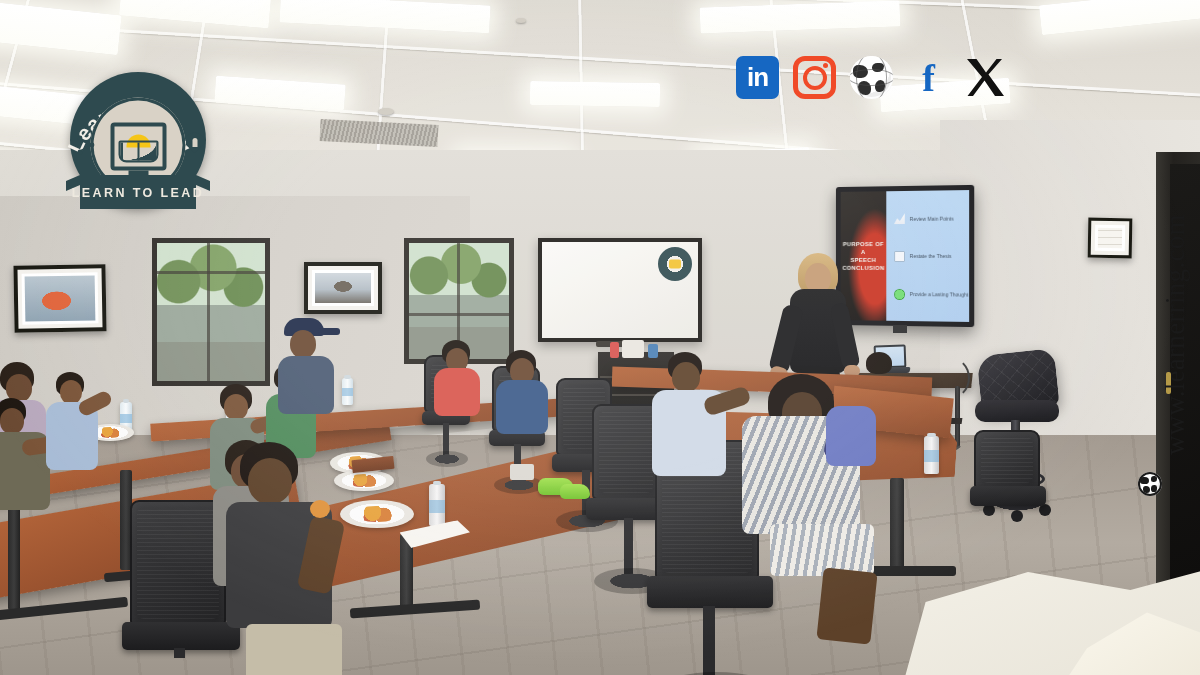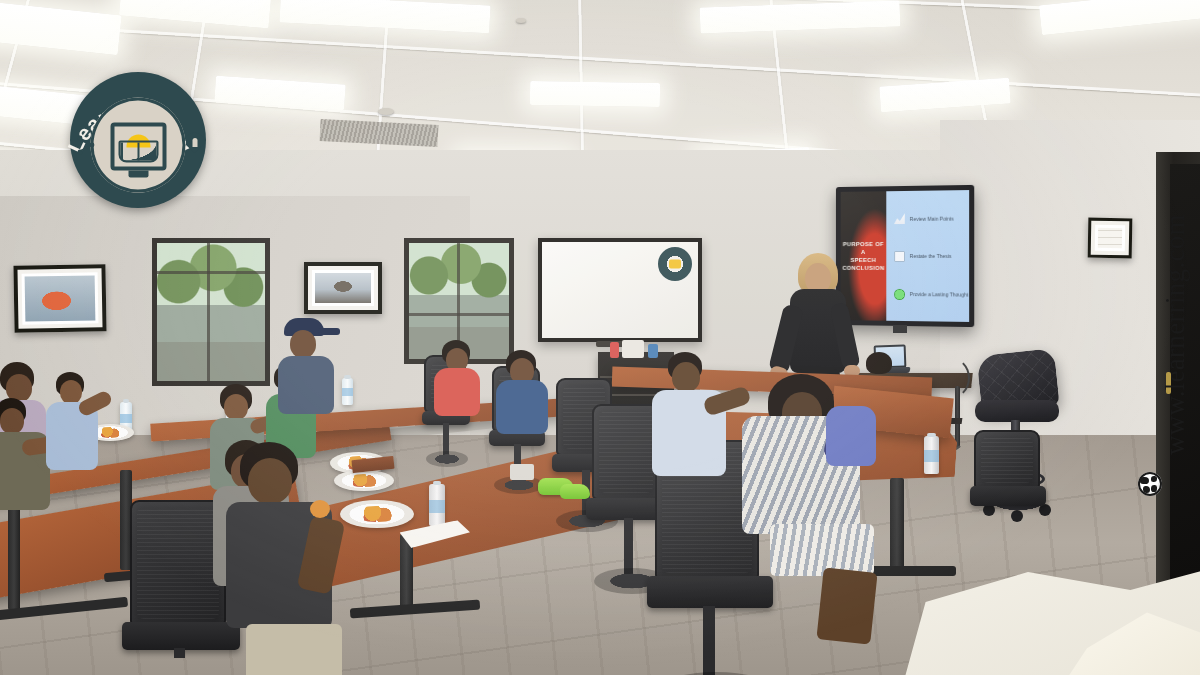--- a/index.html
+++ b/index.html
@@ -692,22 +692,50 @@
     </div>
     <div class="badge-node">
       <svg viewBox="0 0 20 22" width="20" height="22">
         <circle cx="4" cy="4" r="2.4" fill="#2e4a4f"></circle>
         <circle cx="4" cy="18" r="2.4" fill="#2e4a4f"></circle>
         <circle cx="16" cy="11" r="2.4" fill="#2e4a4f"></circle>
         <path d="M5 5.5 L14.5 10 M5 16.5 L14.5 12" stroke="#2e4a4f" stroke-width="1.6" fill="none"></path>
       </svg>
     </div>
     <div class="badge-shield"></div>
-  </div>
-
+    <div class="badge-banner">
+      <svg viewBox="0 0 152 40" width="152" height="40">
+        <path d="M4 6 L18 0 L134 0 L148 6 L148 16 L134 10 L134 34 L18 34 L18 10 L4 16 Z" fill="#2e4a4f"></path>
+      </svg>
+      <div class="banner-text">LEARN TO LEAD</div>
+    </div>
+  </div>
+
+  <div class="social-row" style="left:736px;top:56px;">
+    <span class="si si-li">
+      <span class="li-in">in</span>
+    </span>
+    <span class="si si-ig"></span>
+    <span class="si si-globe">
+      <span class="land" style="left:8%;top:22%;width:34%;height:30%;border-radius:40% 60% 50% 45%;"></span>
+      <span class="land" style="left:52%;top:16%;width:26%;height:22%;border-radius:50% 40% 60% 45%;"></span>
+      <span class="land" style="left:18%;top:58%;width:30%;height:32%;border-radius:45% 55% 40% 60%;"></span>
+      <span class="land" style="left:58%;top:56%;width:24%;height:28%;border-radius:55% 45% 50% 40%;"></span>
+      <span class="meridian" style="left:14%;top:-6%;width:72%;height:112%;"></span>
+      <span class="meridian" style="left:-4%;top:30%;width:108%;height:40%;"></span>
+    </span>
+    <span class="si si-fb">
+      <span>f</span>
+    </span>
+    <span class="si si-x">
+      <svg viewBox="0 0 43 43">
+        <path d="M3 3 L18 21 L3.5 40 L9 40 L20.5 24.5 L31 40 L40 40 L24.5 18.5 L38 3 L32.5 3 L22 16.5 L12.5 3 Z" fill="#111111"></path>
+      </svg>
+    </span>
+  </div>
 
   <div class="url-vertical" style="left:1160px;top:455px;">www.learnerring.com</div>
   <div class="url-globe" style="left:1138px;top:472px;">
     <span class="land" style="left:10%;top:22%;width:34%;height:30%;border-radius:45% 55% 50% 40%;"></span>
     <span class="land" style="left:54%;top:18%;width:24%;height:22%;border-radius:50% 45% 55% 40%;"></span>
     <span class="land" style="left:20%;top:58%;width:30%;height:30%;border-radius:40% 60% 45% 55%;"></span>
     <span class="land" style="left:56%;top:56%;width:24%;height:26%;border-radius:55% 40% 50% 45%;"></span>
   </div>
 
 </div>

